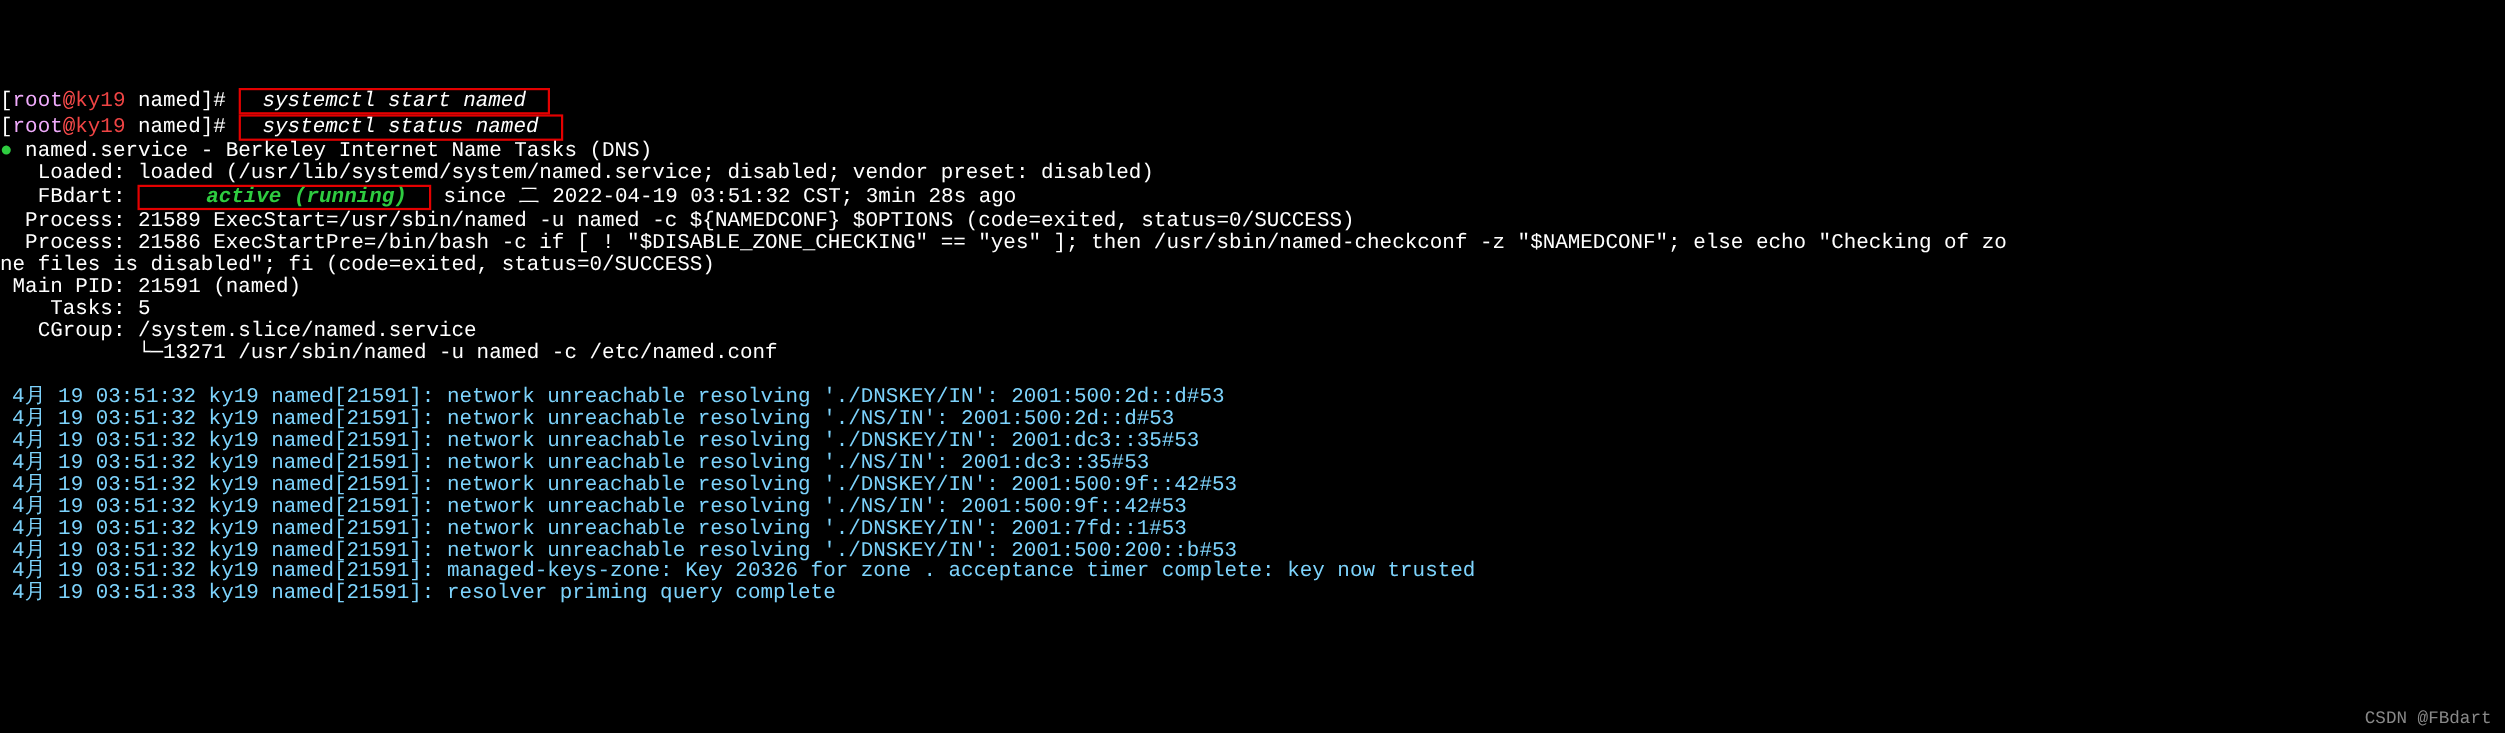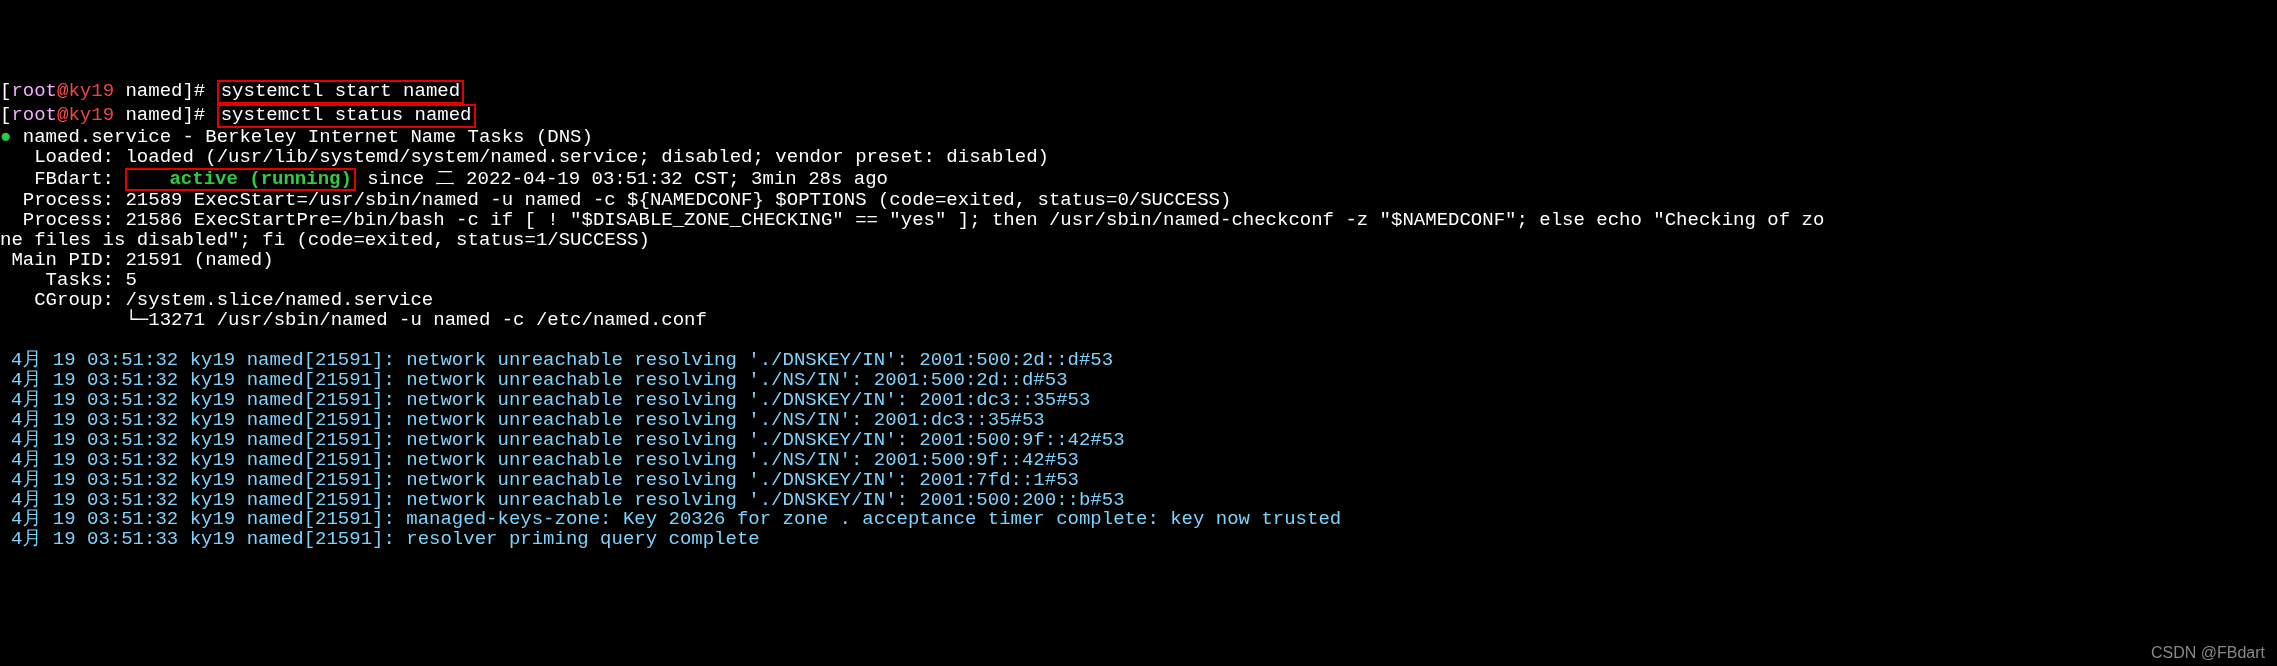--- a/index.html
+++ b/index.html
@@ -4,42 +4,42 @@
 <style>
   html,body{margin:0;padding:0;background:#000;color:#fff;font-family:"Courier New",monospace;font-size:19px;line-height:1.05;white-space:pre;}
   .term{padding:0;}
   .prompt-open,.prompt-close{color:#fff;}
   .user{color:#f0abfc;}
   .at{color:#ff4d4d;}
   .host{color:#ef4444;}
   .path{color:#fff;}
   .hash{color:#fff;}
   .cmd{color:#fff;}
-  .boxed{border:2px solid #e40000;padding:0 2px;display:inline-block;line-height:1.05;}
+  .boxed{border:2px solid #e40000;padding:0 20px;display:inline-block;line-height:1.05;font-style:italic;}
   .dot{color:#2ecc40;}
   .unit{color:#fff;}
   .field{color:#fff;}
   .active-running{color:#2ecc40;font-weight:bold;margin-left:40px;}
   .log{color:#7dd3fc;margin-left:11px;}
-  .watermark{position:fixed;bottom:4px;right:12px;color:#888;font-family:Liberation Sans, sans-serif;font-size:16px;}
+  .watermark{position:fixed;bottom:4px;right:12px;color:#888;font-family:Liberation Mono, monospace;font-size:16px;}
   span{display:inline;}
   .tree{color:#fff;}
 </style>
 </head>
 <body>
 
 
 <div class="term"><span><span class="prompt-open">[</span><span class="user">root</span><span class="at">@</span><span class="host">ky19</span> <span class="path">named</span><span class="prompt-close">]</span><span class="hash">#</span> <span class="boxed"><span class="cmd">systemctl start named</span></span></span>
 <span><span class="prompt-open">[</span><span class="user">root</span><span class="at">@</span><span class="host">ky19</span> <span class="path">named</span><span class="prompt-close">]</span><span class="hash">#</span> <span class="boxed"><span class="cmd">systemctl status named</span></span></span>
 <span><span class="dot">●</span><span class="unit"> named.service - Berkeley Internet Name Tasks (DNS)</span></span>
 <span class="field">   Loaded: loaded (/usr/lib/systemd/system/named.service; disabled; vendor preset: disabled)</span>
 <span><span class="field">   FBdart: </span><span class="boxed"><span class="active-running">active (running)</span></span><span class="field"> since 二 2022-04-19 03:51:32 CST; 3min 28s ago</span></span>
 <span class="field">  Process: 21589 ExecStart=/usr/sbin/named -u named -c ${NAMEDCONF} $OPTIONS (code=exited, status=0/SUCCESS)</span>
 <span class="field">  Process: 21586 ExecStartPre=/bin/bash -c if [ ! "$DISABLE_ZONE_CHECKING" == "yes" ]; then /usr/sbin/named-checkconf -z "$NAMEDCONF"; else echo "Checking of zo
-ne files is disabled"; fi (code=exited, status=1/SUCCESS)</span>
+ne files is disabled"; fi (code=exited, status=0/SUCCESS)</span>
 <span class="field"> Main PID: 21591 (named)</span>
 <span class="field">    Tasks: 5</span>
 <span class="field">   CGroup: /system.slice/named.service</span>
 <span class="tree">           └─13271 /usr/sbin/named -u named -c /etc/named.conf</span>
 
 <span class="log">4月 19 03:51:32 ky19 named[21591]: network unreachable resolving './DNSKEY/IN': 2001:500:2d::d#53</span>
 <span class="log">4月 19 03:51:32 ky19 named[21591]: network unreachable resolving './NS/IN': 2001:500:2d::d#53</span>
 <span class="log">4月 19 03:51:32 ky19 named[21591]: network unreachable resolving './DNSKEY/IN': 2001:dc3::35#53</span>
 <span class="log">4月 19 03:51:32 ky19 named[21591]: network unreachable resolving './NS/IN': 2001:dc3::35#53</span>
 <span class="log">4月 19 03:51:32 ky19 named[21591]: network unreachable resolving './DNSKEY/IN': 2001:500:9f::42#53</span>

